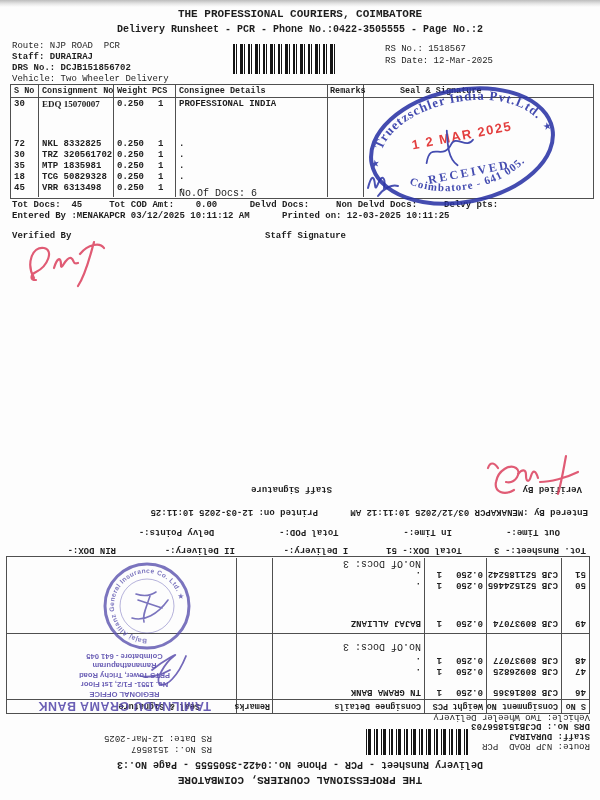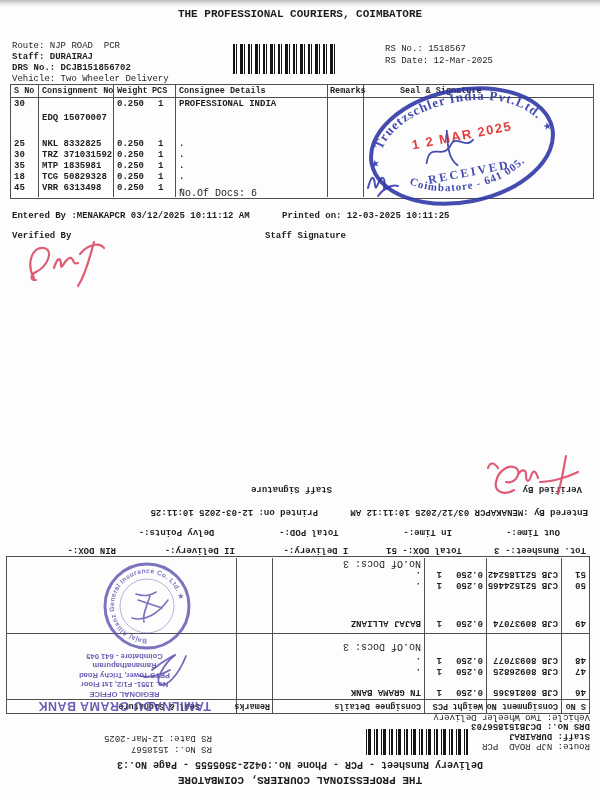--- a/index.html
+++ b/index.html
@@ -21,20 +21,21 @@
   .bankstamp .sm{font-size:7.6px;font-weight:bold;line-height:9.5px;}
 </style>
 </head>
 <body>
 
 <div id="canvas">
   <div class="scan-top"></div>
 
   <div class="page" id="pageA">
     <div class="t b fs11 ctr" style="top:8px;">THE PROFESSIONAL COURIERS, COIMBATORE</div>
+    <div class="t b fs10 ctr" style="top:24px;">Delivery Runsheet - PCR - Phone No.:0422-3505555 - Page No.:2</div>
 
     <div class="t fs9" style="left:12px;top:41px;">Route: NJP ROAD  PCR</div>
     <div class="t b fs9" style="left:12px;top:52px;">Staff: DURAIRAJ</div>
     <div class="t b fs9" style="left:12px;top:63px;">DRS No.: DCJB151856702</div>
     <div class="t fs9" style="left:12px;top:74px;">Vehicle: Two Wheeler Delivery</div>
 
     <div class="barcode" style="left:233px;top:44px;width:102px;height:30px;"></div>
 
     <div class="t fs9" style="left:385px;top:44px;">RS No.: 1518567</div>
     <div class="t fs9" style="left:385px;top:56px;">RS Date: 12-Mar-2025</div>
@@ -49,33 +50,33 @@
 
     <div class="t b fs85" style="left:14px;top:86px;">S No</div>
     <div class="t b fs85" style="left:42px;top:86px;">Consignment No</div>
     <div class="t b fs85" style="left:117px;top:86px;">Weight</div>
     <div class="t b fs85" style="left:152px;top:86px;">PCS</div>
     <div class="t b fs85" style="left:179px;top:86px;">Consignee Details</div>
     <div class="t b fs85" style="left:330px;top:86px;">Remarks</div>
     <div class="t b fs85" style="left:400px;top:86px;">Seal &amp; Signature</div>
 
     <div class="t b fs9" style="left:14px;top:99px;">30</div>
-    <div class="t b fs9" style="left:42px;top:113px;">EDQ 15070007</div>
+    <div class="t b fs9" style="left:42px;top:99px;font-family:Liberation Serif, serif;">EDQ 15070007</div>
     <div class="t b fs9" style="left:117px;top:99px;">0.250</div>
     <div class="t b fs9" style="left:158px;top:99px;">1</div>
     <div class="t b fs9" style="left:179px;top:99px;">PROFESSIONAL INDIA</div>
 
-    <div class="t b fs9" style="left:14px;top:139px;">25</div>
+    <div class="t b fs9" style="left:14px;top:139px;">72</div>
     <div class="t b fs9" style="left:42px;top:139px;">NKL 8332825</div>
     <div class="t b fs9" style="left:117px;top:139px;">0.250</div>
     <div class="t b fs9" style="left:158px;top:139px;">1</div>
     <div class="t b fs9" style="left:179px;top:139px;">.</div>
 
     <div class="t b fs9" style="left:14px;top:150px;">30</div>
-    <div class="t b fs9" style="left:42px;top:150px;">TRZ 371031592</div>
+    <div class="t b fs9" style="left:42px;top:150px;">TRZ 320561702</div>
     <div class="t b fs9" style="left:117px;top:150px;">0.250</div>
     <div class="t b fs9" style="left:158px;top:150px;">1</div>
     <div class="t b fs9" style="left:179px;top:150px;">.</div>
 
     <div class="t b fs9" style="left:14px;top:161px;">35</div>
     <div class="t b fs9" style="left:42px;top:161px;">MTP 1835981</div>
     <div class="t b fs9" style="left:117px;top:161px;">0.250</div>
     <div class="t b fs9" style="left:158px;top:161px;">1</div>
     <div class="t b fs9" style="left:179px;top:161px;">.</div>
 
@@ -86,20 +87,21 @@
     <div class="t b fs9" style="left:179px;top:172px;">.</div>
 
     <div class="t b fs9" style="left:14px;top:183px;">45</div>
     <div class="t b fs9" style="left:42px;top:183px;">VRR 6313498</div>
     <div class="t b fs9" style="left:117px;top:183px;">0.250</div>
     <div class="t b fs9" style="left:158px;top:183px;">1</div>
     <div class="t b fs9" style="left:179px;top:183px;">.</div>
 
     <div class="t fs8" style="left:179px;top:188px;">No.Of Docs: 6</div>
 
+    <div class="t b fs9" style="left:12px;top:200px;">Tot Docs:  45     Tot COD Amt:    0.00      Delvd Docs:     Non Delvd Docs:     Delvy pts:</div>
     <div class="t b fs9" style="left:12px;top:211px;">Entered By :MENAKAPCR 03/12/2025 10:11:12 AM      Printed on: 12-03-2025 10:11:25</div>
     <div class="t b fs9" style="left:12px;top:231px;">Verified By</div>
     <div class="t b fs9" style="left:265px;top:231px;">Staff Signature</div>
 
     <svg class="stampsvg" style="left:16px;top:234px;" width="110" height="60" viewBox="0 0 110 60">
       <g fill="none" stroke="#dd4a66" stroke-width="2.2" stroke-linecap="round" opacity="0.9">
         <path d="M18,44 C10,30 16,12 28,14 C38,16 32,32 20,38 C14,41 14,46 20,46"></path>
         <path d="M38,34 c3,-10 7,-12 7,-3 c0,7 5,-9 10,-7 c4,2 1,7 7,5"></path>
         <path d="M64,20 C72,10 84,8 88,14 M78,8 C74,22 70,40 62,52"></path>
       </g>

